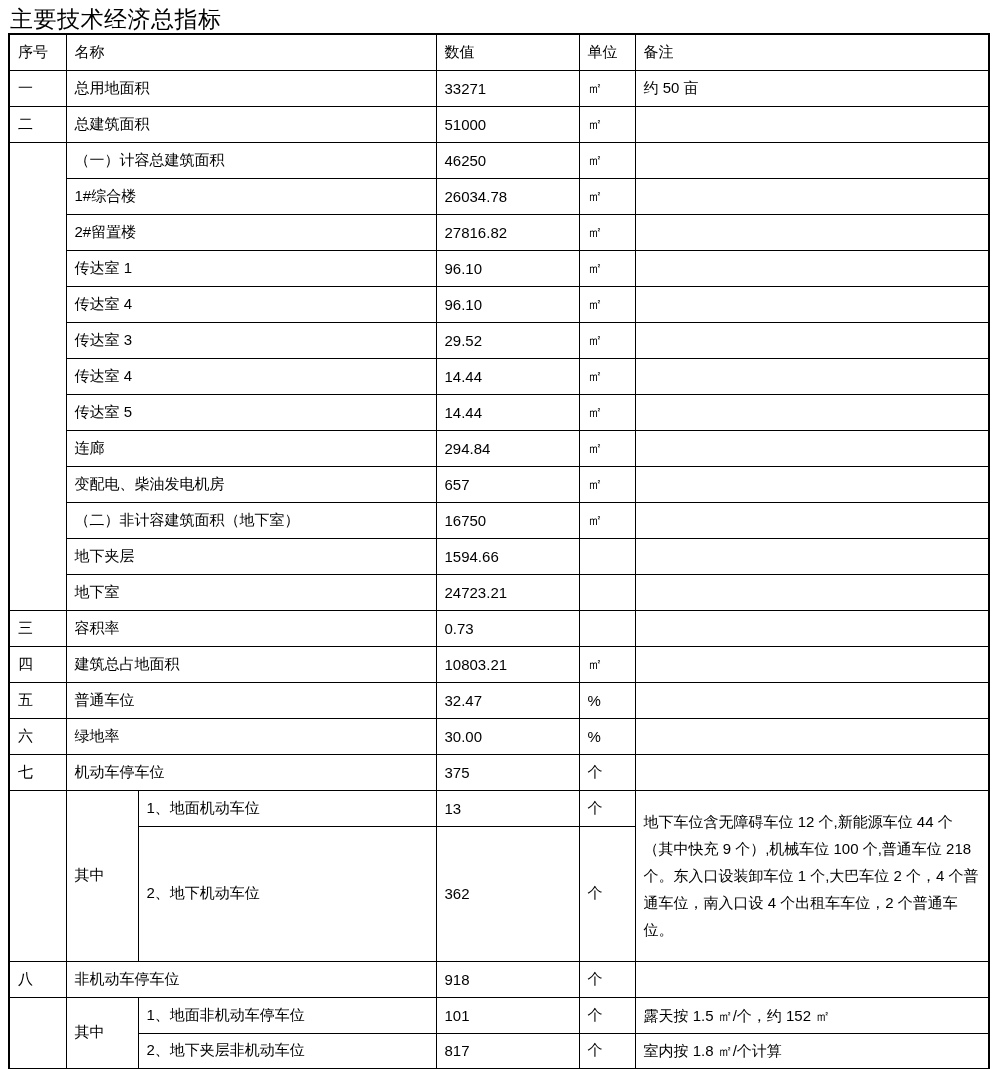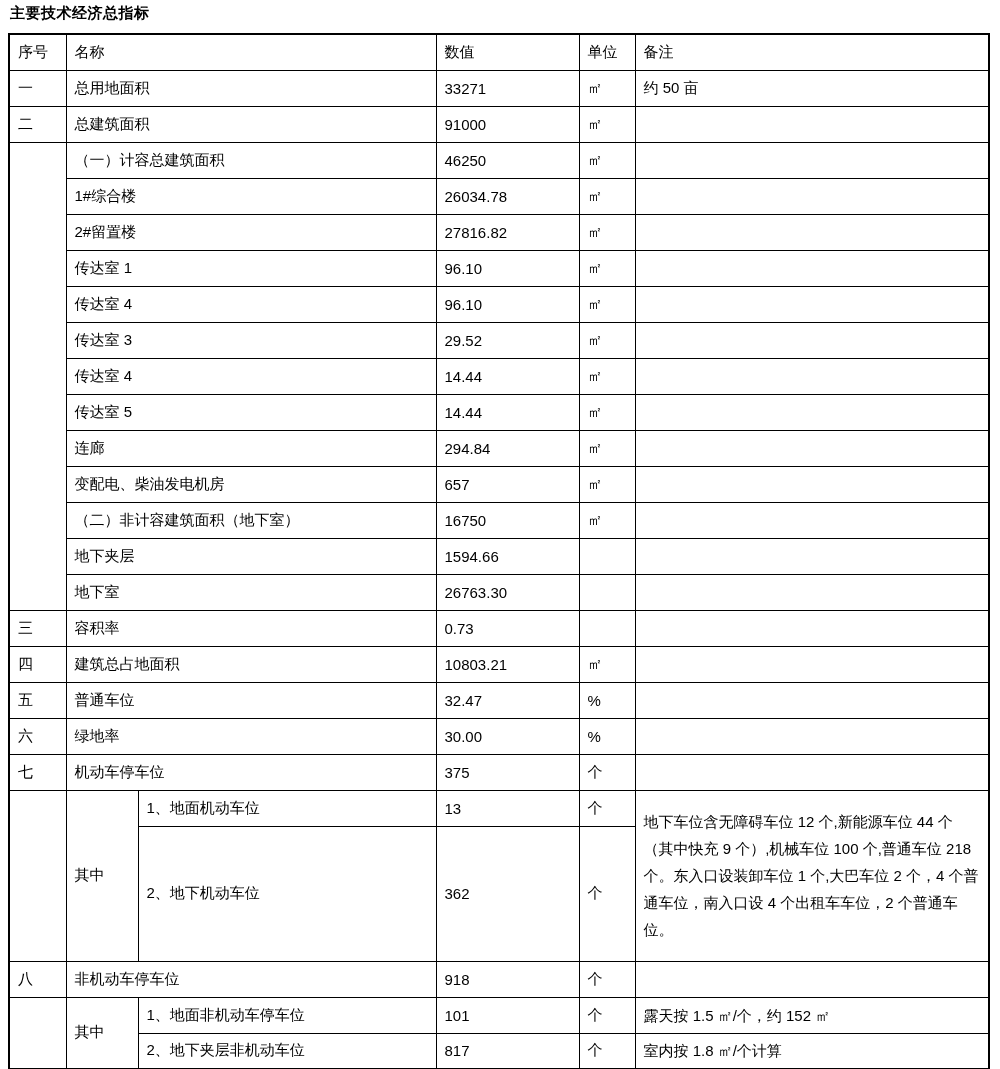--- a/index.html
+++ b/index.html
@@ -12,22 +12,22 @@
     position: relative;
     width: 1000px;
     height: 1069px;
     background: #ffffff;
     overflow: hidden;
   }
   .doc-title {
     position: absolute;
     left: 10px;
     top: 4px;
-    font-size: 15px;
-    font-weight: bold;
+    font-size: 23px;
+    font-weight: normal;
     letter-spacing: 0.5px;
   }
   table.indicators {
     position: absolute;
     left: 8px;
     top: 33px;
     width: 980px;
     border-collapse: collapse;
     table-layout: fixed;
     border: 2px solid #000000;
@@ -81,21 +81,21 @@
         <td class="c-no">一</td>
         <td colspan="2" class="c-name">总用地面积</td>
         <td class="c-val">33271</td>
         <td class="c-unit">㎡</td>
         <td class="c-rem">约 50 亩</td>
       </tr>
 
       <tr>
         <td class="c-no">二</td>
         <td colspan="2" class="c-name">总建筑面积</td>
-        <td class="c-val">91000</td>
+        <td class="c-val">51000</td>
         <td class="c-unit">㎡</td>
         <td class="c-rem"></td>
       </tr>
 
       <tr>
         <td rowspan="13" class="c-no"></td>
         <td colspan="2" class="c-name">（一）计容总建筑面积</td>
         <td class="c-val">46250</td>
         <td class="c-unit">㎡</td>
         <td class="c-rem"></td>
@@ -161,21 +161,21 @@
         <td class="c-rem"></td>
       </tr>
       <tr>
         <td colspan="2" class="c-name">地下夹层</td>
         <td class="c-val">1594.66</td>
         <td class="c-unit"></td>
         <td class="c-rem"></td>
       </tr>
       <tr>
         <td colspan="2" class="c-name">地下室</td>
-        <td class="c-val">26763.30</td>
+        <td class="c-val">24723.21</td>
         <td class="c-unit"></td>
         <td class="c-rem"></td>
       </tr>
 
       <tr>
         <td class="c-no">三</td>
         <td colspan="2" class="c-name">容积率</td>
         <td class="c-val">0.73</td>
         <td class="c-unit"></td>
         <td class="c-rem"></td>

